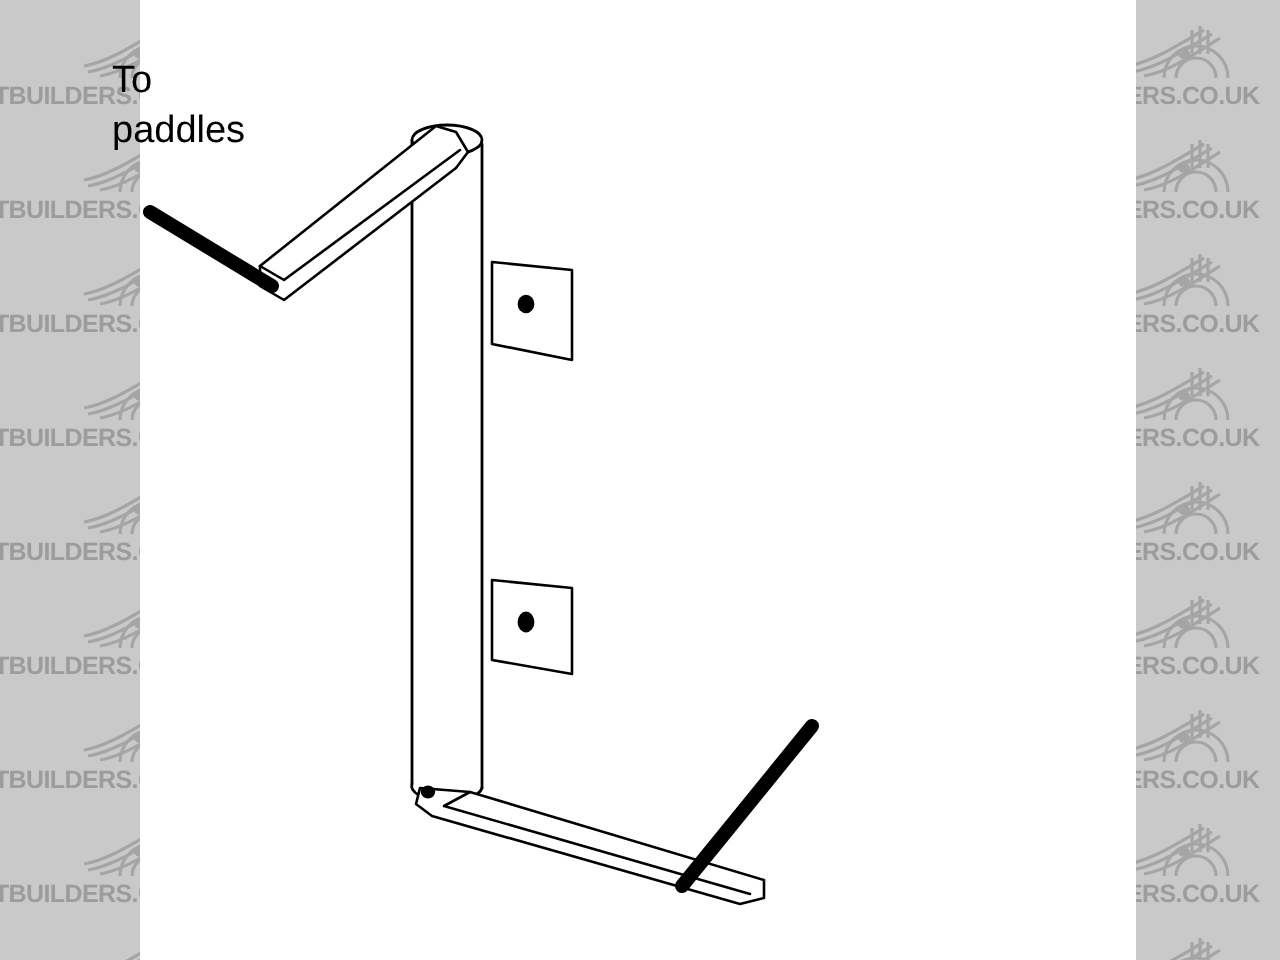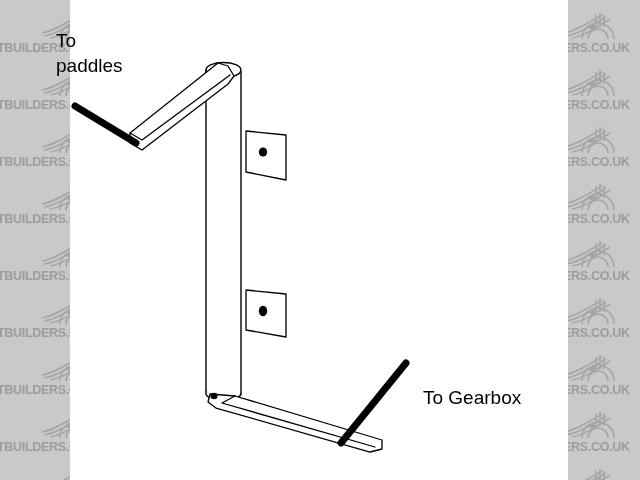--- a/index.html
+++ b/index.html
@@ -379,15 +379,14 @@
 
       <g>
         <line x1="271" y1="443" x2="336" y2="363" stroke="#000000" stroke-width="7" stroke-linecap="round"></line>
       </g>
     </svg>
   </div>
 
   <div class="label" id="label-paddles">To
 paddles</div>
 
-  <div class="label" id="label-gearbox">To Gearbox</div>
 
 </div>
 
 </body></html>

